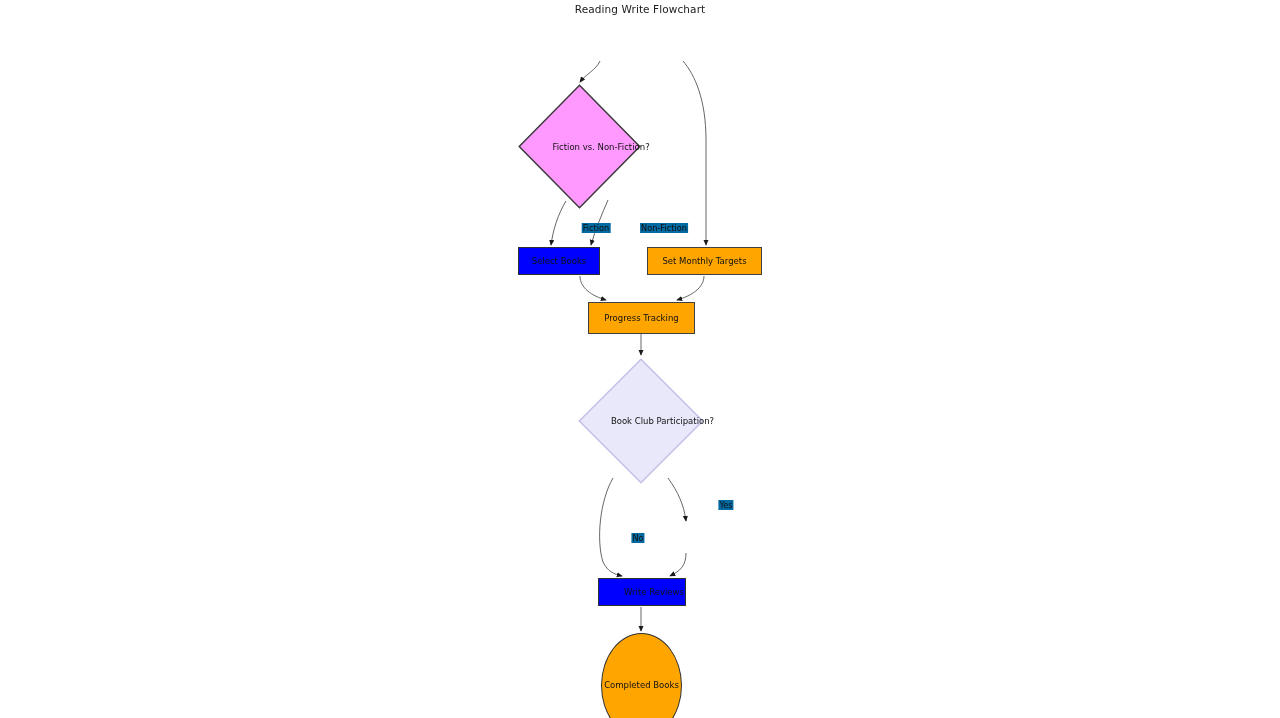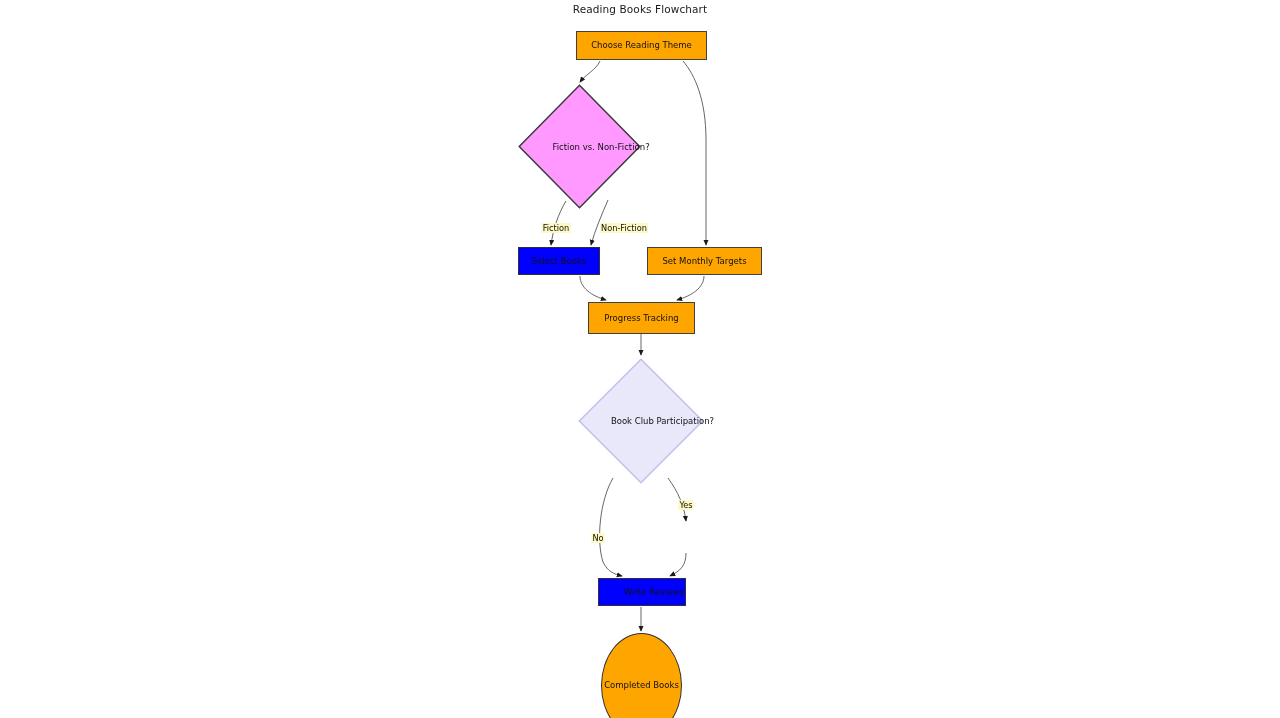--- a/index.html
+++ b/index.html
@@ -70,32 +70,33 @@
     z-index: 2;
     font-size: 8.5px;
     color: #111111;
     white-space: nowrap;
     padding-left: 43px;
   }
   .edge-label {
     position: absolute;
     font-size: 8.2px;
     color: #101010;
-    background: #fef9c3;
+    background: #0369a1;
     padding: 0px 1px;
     white-space: nowrap;
     transform: translate(-50%, -50%);
+    margin-left: 40px;
   }
 </style>
 </head>
 <body>
 
 <div id="canvas">
 
-  <div class="chart-title">Reading Books Flowchart</div>
+  <div class="chart-title">Reading Write Flowchart</div>
 
   <svg id="edge-layer" viewBox="0 0 1280 718">
     <defs>
       <marker id="arrowhead" markerWidth="7" markerHeight="7" refX="5.2" refY="2.6" orient="auto" markerUnits="userSpaceOnUse">
         <path d="M0,0 L6,2.6 L0,5.2 z" fill="#1a1a1a"></path>
       </marker>
     </defs>
     <g fill="none" stroke="#555555" stroke-width="0.9" marker-end="url(#arrowhead)">
 
       <path d="M 600,61 C 596,70 586,74 580,82"></path>
@@ -115,23 +116,20 @@
       <path d="M 668,478 C 678,492 684,505 686,521"></path>
 
       <path d="M 613,478 C 600,500 596,540 603,562 C 608,572 614,574 622,576"></path>
 
       <path d="M 686,553 C 686,566 680,571 670,576"></path>
 
       <path d="M 641,607 L 641,631"></path>
     </g>
   </svg>
 
-  <div class="node node-rect" style="left: 576px; top: 31px; width: 131px; height: 29px; color: rgb(17, 17, 17); background: rgb(255, 165, 0); border-color: rgb(64, 64, 64);">
-    <span>Choose Reading Theme</span>
-  </div>
 
   <div class="node-diamond-wrap" style="left: 518px; top: 84px; width: 123px; height: 125px; color: rgb(17, 17, 17);">
     <svg class="diamond-shape" viewBox="0 0 100 100" preserveAspectRatio="none">
       <polygon points="50,1 99,50 50,99 1,50" fill="#ff99ff" stroke="#3a3a3a" stroke-width="1.2"></polygon>
     </svg>
     <span class="diamond-label">Fiction vs. Non-Fiction?</span>
   </div>
 
   <div class="node node-rect" style="left: 518px; top: 247px; width: 82px; height: 28px; color: rgb(17, 17, 17); background: rgb(0, 0, 255); border-color: rgb(48, 48, 48);">
     <span>Select Books</span>

